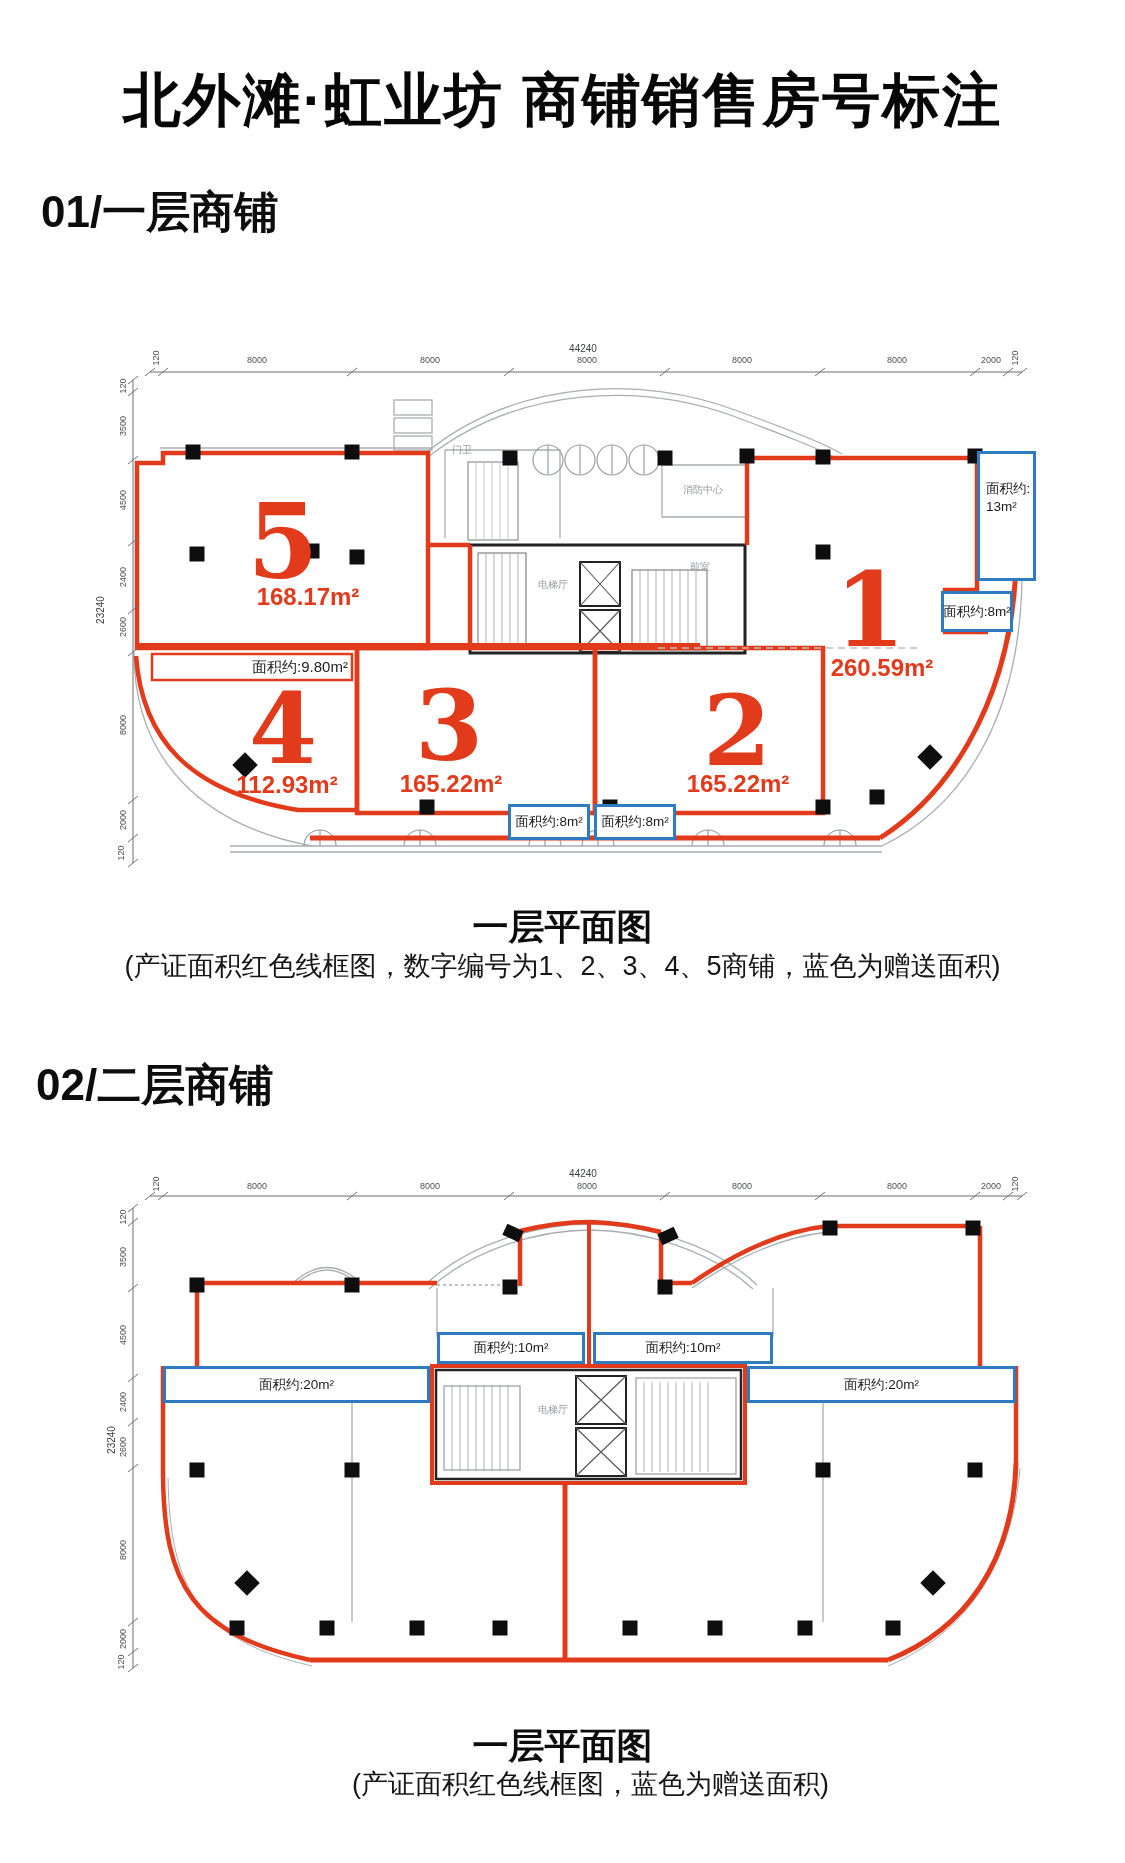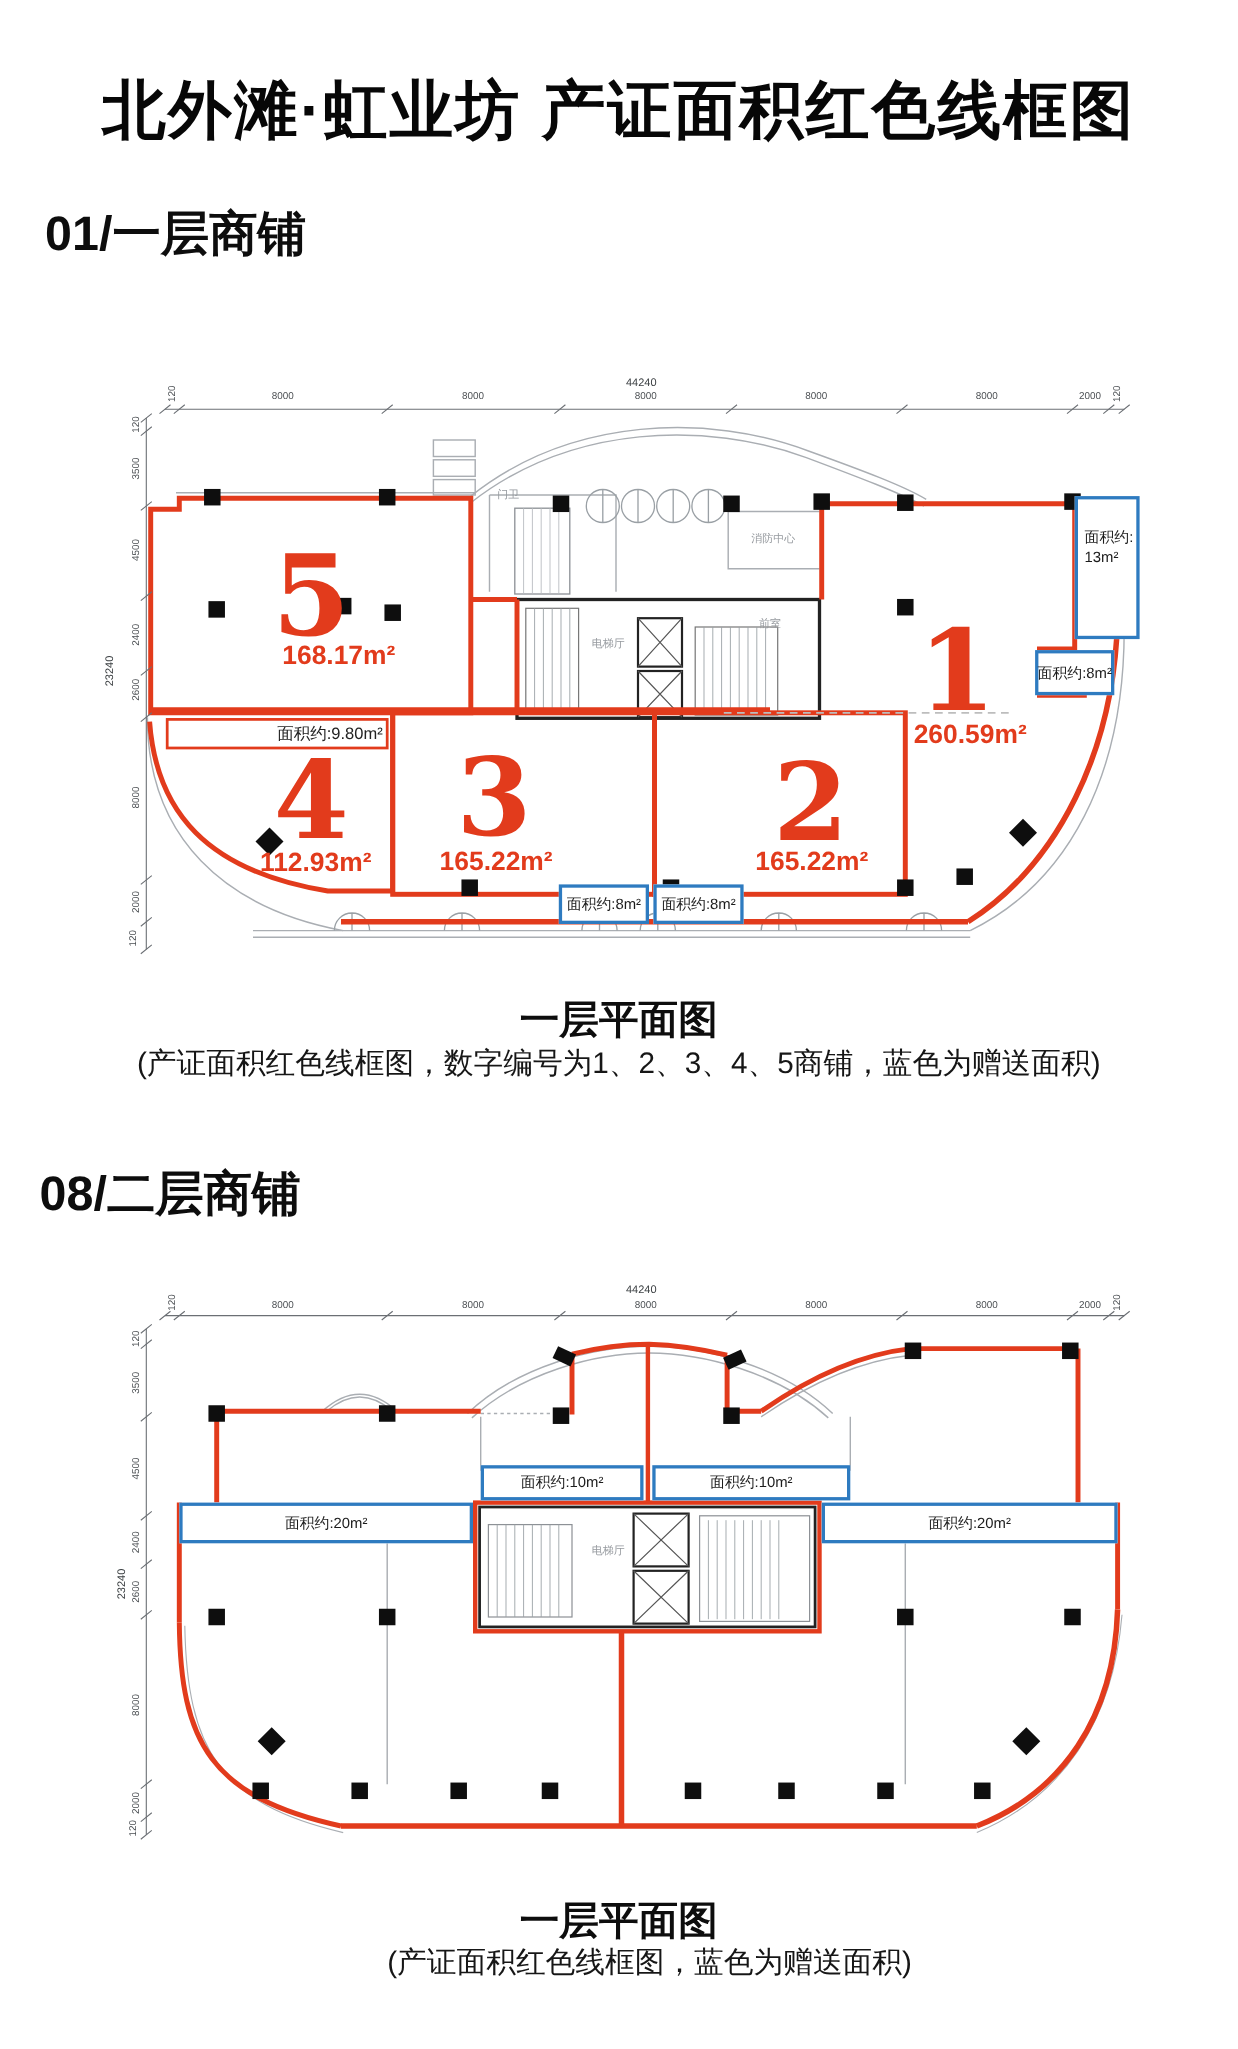--- a/index.html
+++ b/index.html
@@ -23,21 +23,21 @@
   .redboxtext{position:absolute;font-size:15px;color:#222;transform:translate(-50%,-50%);white-space:nowrap;margin-left:48px;}
   .strip{position:absolute;box-sizing:border-box;border:3px solid #2e7bc0;background:#fff;font-size:13.5px;
          color:#1c1c1c;word-break:break-all;line-height:1.35;padding:26px 2px 0 6px;}
   .room{position:absolute;font-size:10px;color:#95999e;transform:translate(-50%,-50%);white-space:nowrap;}
 </style>
 </head>
 <body>
 
 <div class="page">
 
-  <div class="abs title">北外滩·虹业坊 产证面积红色线框图</div>
+  <div class="abs title">北外滩·虹业坊 商铺销售房号标注</div>
 
   <div class="abs heading" style="left:41px;top:183px;">01/一层商铺</div>
 
   <div class="plan" style="top:280px;height:600px;">
     <svg width="1125" height="600" viewBox="0 0 1125 600">
 
       <g stroke="#aaaeb3" stroke-width="1.3" fill="none">
         <path d="M160,168 H432"></path>
         <path d="M428,171 C520,98 645,96 735,130 C785,148 822,162 842,174"></path>
         <path d="M428,177 C520,105 643,103 733,136 C781,154 818,168 840,180"></path>
@@ -163,21 +163,21 @@
     <div class="dimv" style="left:123px;top:297px;">2400</div>
     <div class="dimv" style="left:123px;top:347px;">2600</div>
     <div class="dimv" style="left:123px;top:445px;">8000</div>
     <div class="dimv" style="left:123px;top:540px;">2000</div>
     <div class="dimv" style="left:121px;top:573px;">120</div>
   </div>
 
   <div class="abs caption" style="top:903px;">一层平面图</div>
   <div class="abs capnote" style="top:948px;">(产证面积红色线框图，数字编号为1、2、3、4、5商铺，蓝色为赠送面积)</div>
 
-  <div class="abs heading" style="left:36px;top:1056px;">08/二层商铺</div>
+  <div class="abs heading" style="left:36px;top:1056px;">02/二层商铺</div>
 
   <div class="plan" style="top:1160px;height:520px;">
     <svg width="1125" height="520" viewBox="0 0 1125 520">
 
       <g stroke="#aaaeb3" stroke-width="1.3" fill="none">
         <path d="M293,123 Q327,92 361,123 M297,123 Q327,97 357,123"></path>
         <path d="M425,125 C470,82 540,64 590,64 C640,64 712,82 757,125"></path>
         <path d="M429,129 C474,88 541,70 590,70 C639,70 708,88 753,129"></path>
         <path d="M692,128 C744,92 790,76 828,72"></path>
         <path d="M437,128 V177 M773,128 V177"></path>

